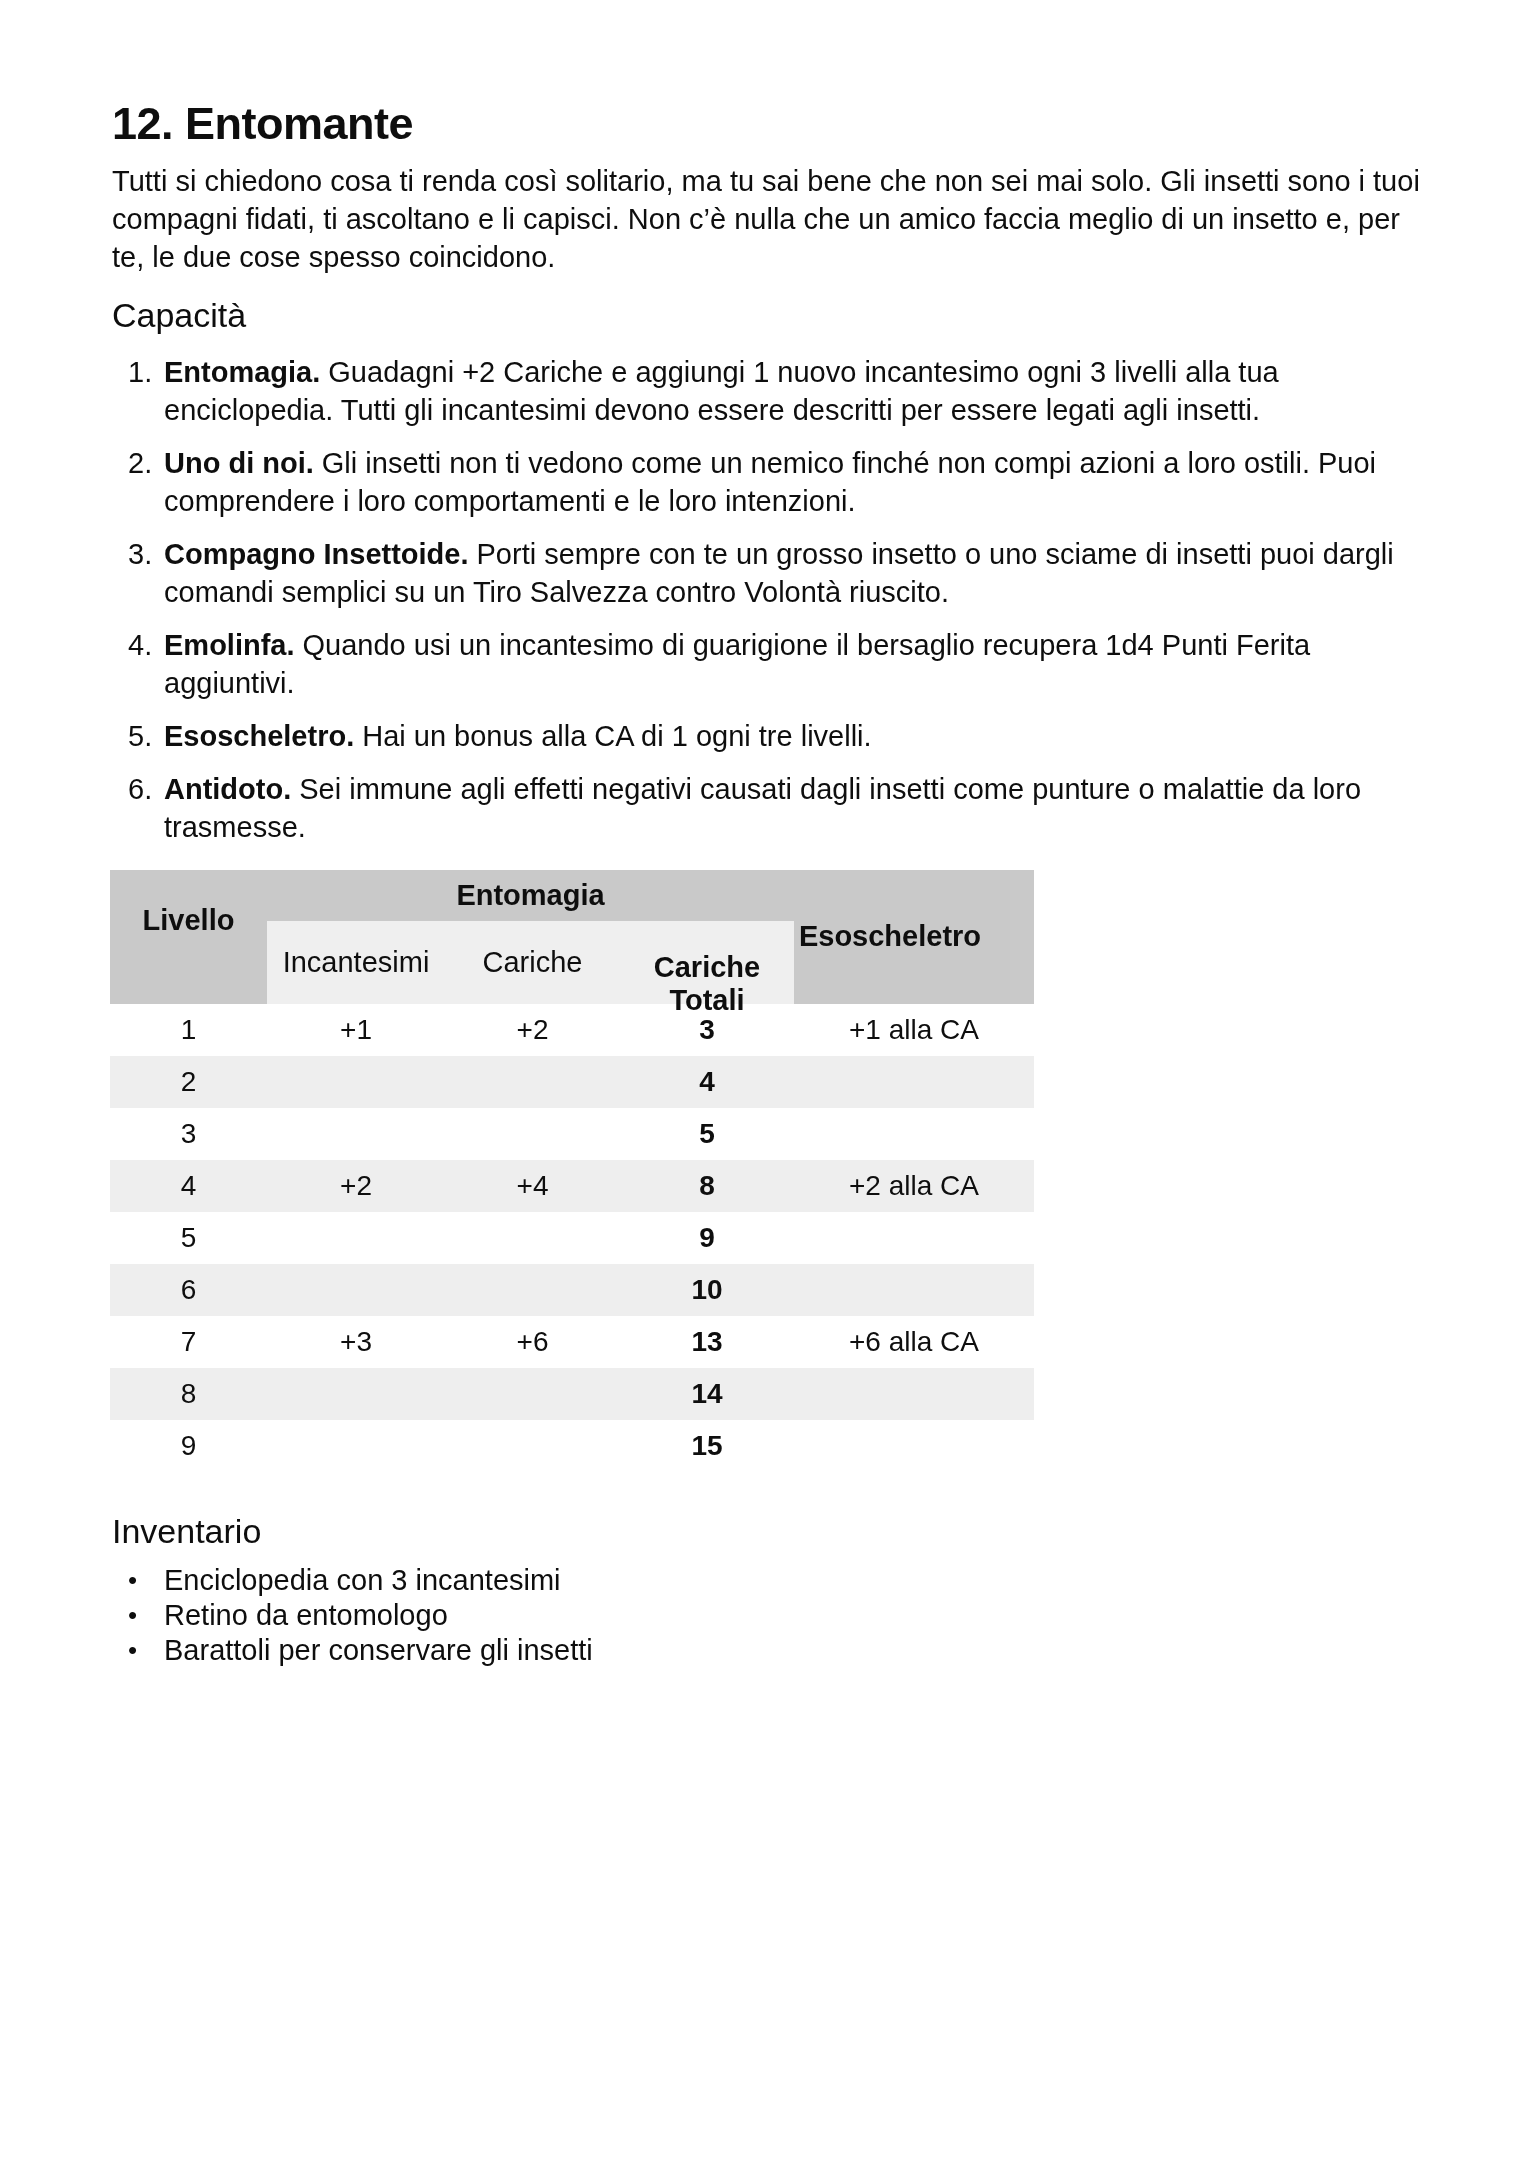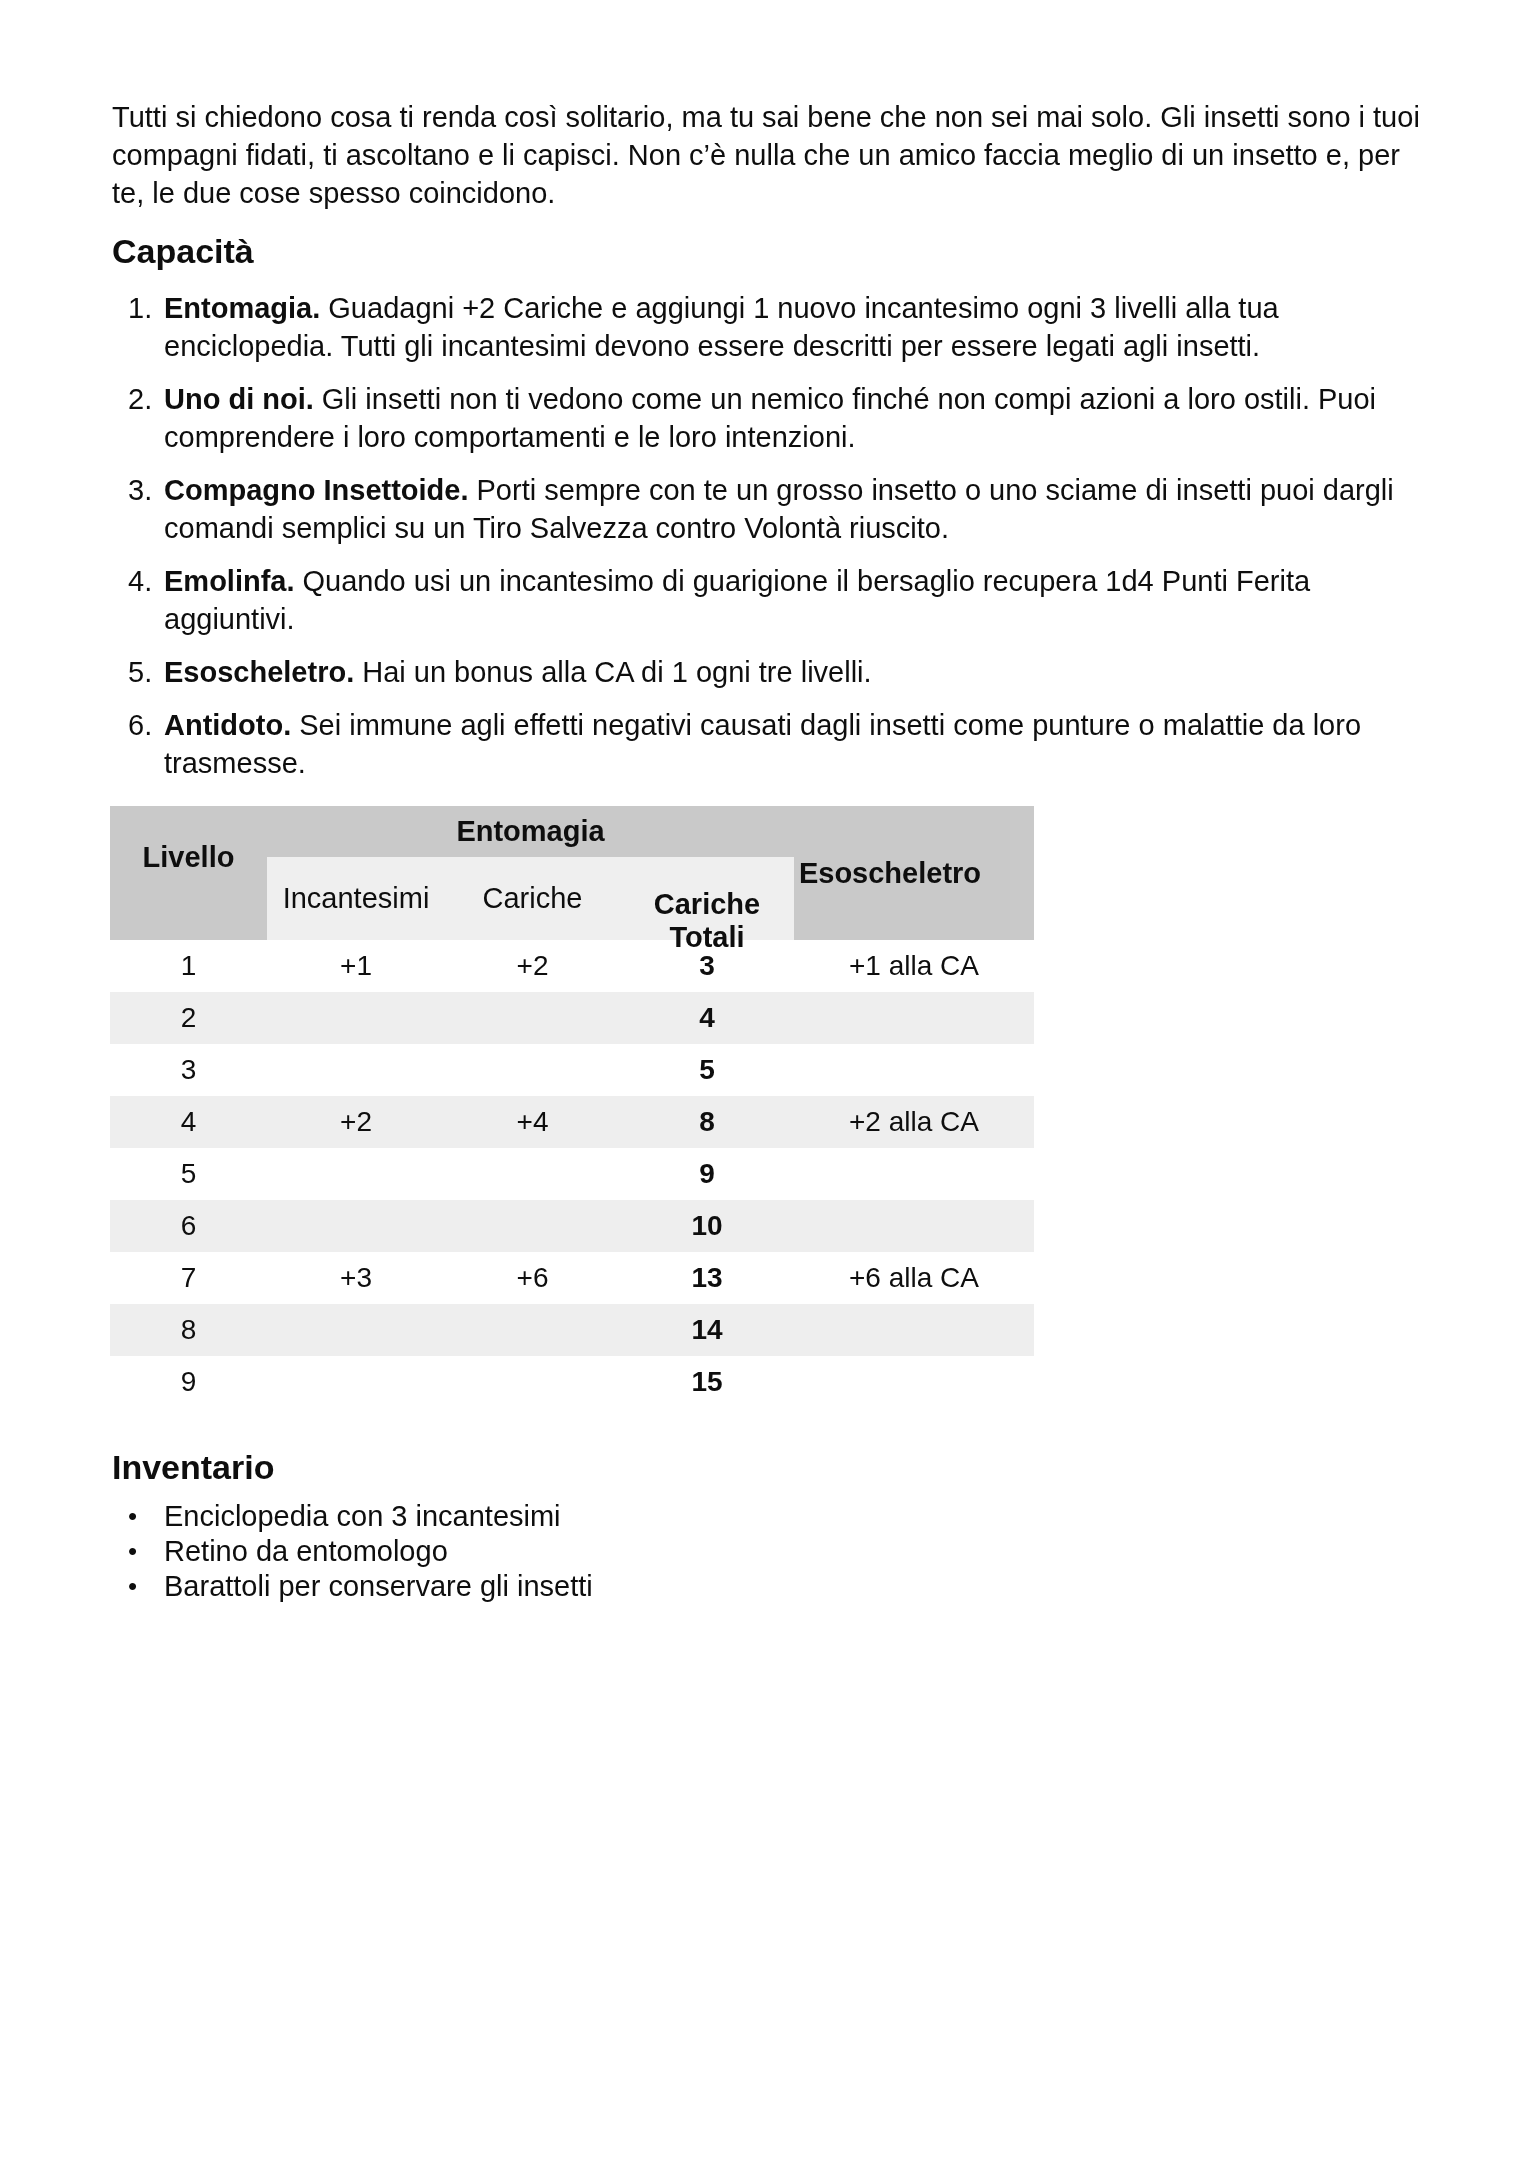--- a/index.html
+++ b/index.html
@@ -23,21 +23,21 @@
     letter-spacing: -0.5px;
     line-height: 1.15;
     margin-bottom: 12px;
   }
   .intro {
     font-size: 29px;
     line-height: 38px;
   }
   .section-heading {
     font-size: 34px;
-    font-weight: 700;
+    font-weight: 400;
     margin-top: 20px;
     margin-bottom: 18px;
   }
   .ability-list { }
   .ability-item {
     display: flex;
     align-items: flex-start;
     margin-bottom: 15px;
     font-size: 29px;
     line-height: 38px;
@@ -108,20 +108,21 @@
     flex: 0 0 36px;
     margin-left: 16px;
     font-size: 26px;
   }
 </style>
 </head>
 <body>
 
 <div class="content">
 
+  <h1 class="page-title">12. Entomante</h1>
 
   <p class="intro">Tutti si chiedono cosa ti renda così solitario, ma tu sai bene che non sei mai solo. Gli insetti sono i tuoi compagni fidati, ti ascoltano e li capisci. Non c’è nulla che un amico faccia meglio di un insetto e, per te, le due cose spesso coincidono.</p>
 
   <h2 class="section-heading">Capacità</h2>
 
   <div class="ability-list">
     <div class="ability-item">
       <div class="ability-num">1.</div>
       <div class="ability-body"><span class="ability-name">Entomagia.</span><span>Guadagni +2 Cariche e aggiungi 1 nuovo incantesimo ogni 3 livelli alla tua enciclopedia. Tutti gli incantesimi devono essere descritti per essere legati agli insetti.</span></div>
     </div>

